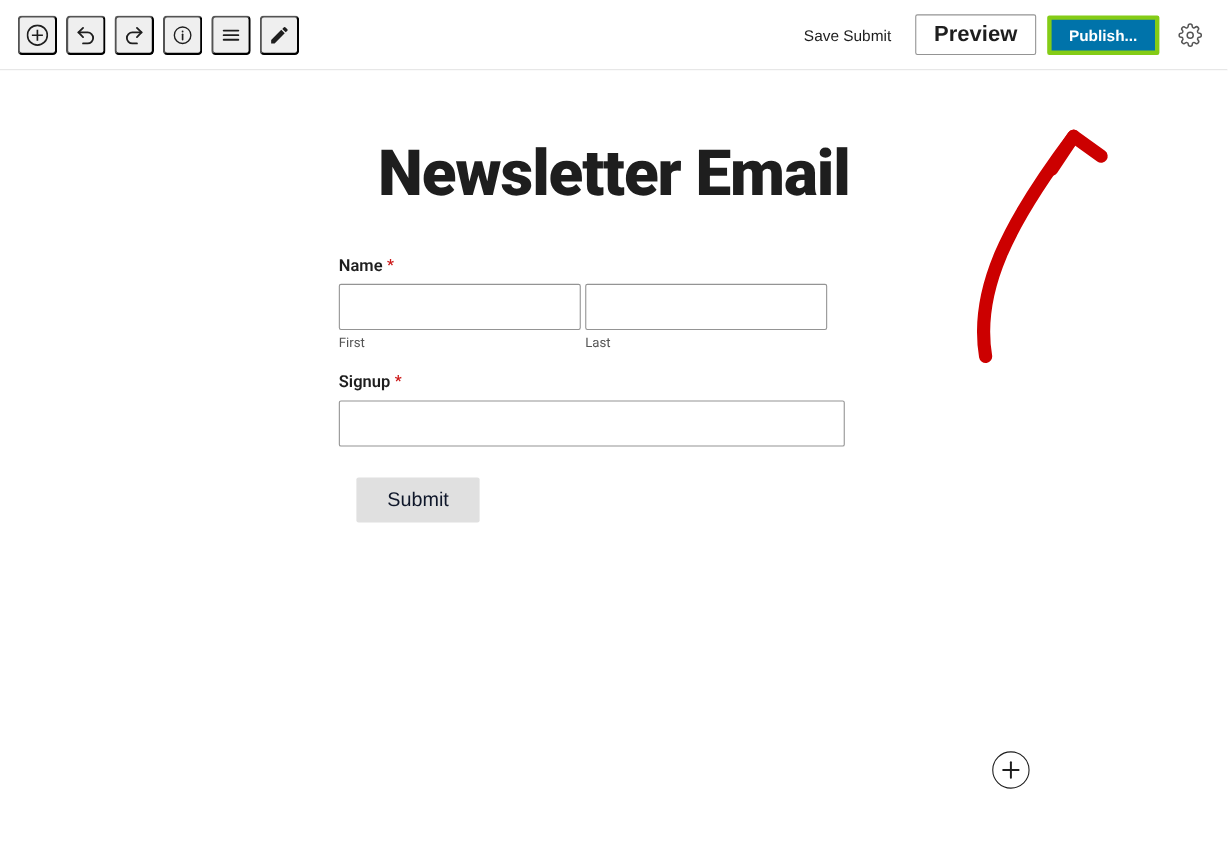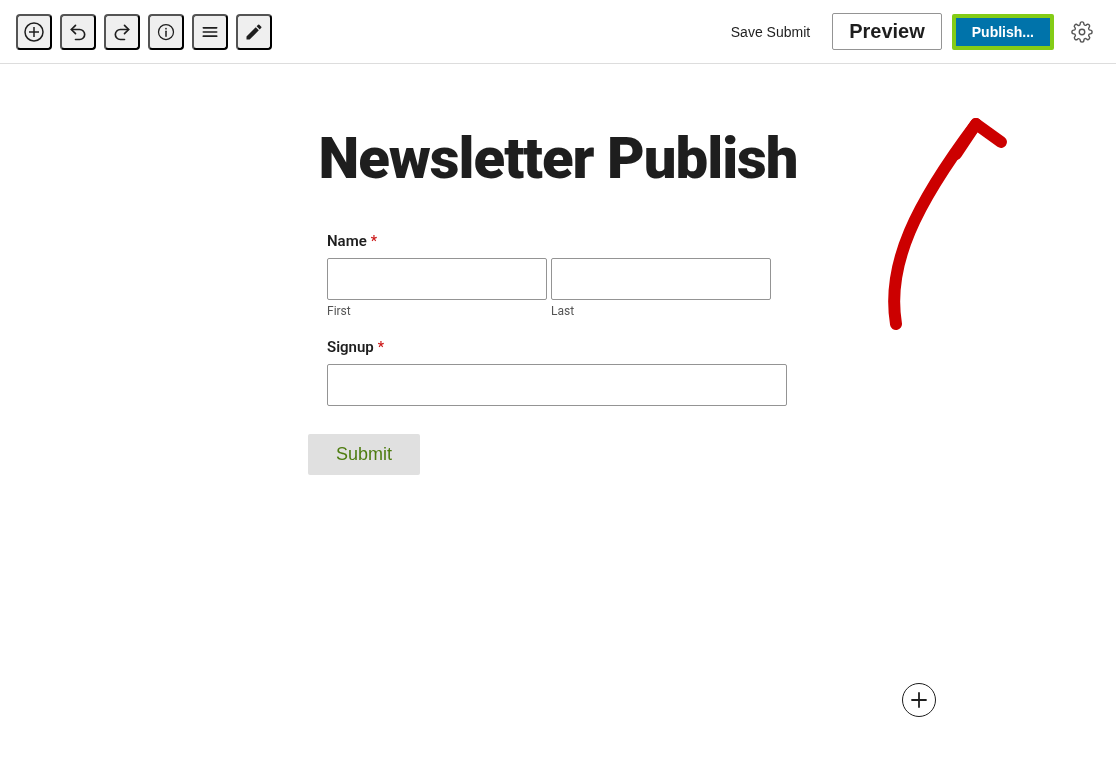--- a/index.html
+++ b/index.html
@@ -117,21 +117,20 @@
       letter-spacing: -1px;
     }
 
     
     .form-container {
       width: 500px;
     }
 
     .form-field {
       margin-bottom: 20px;
-      margin-left: 19px;
     }
 
     .field-label {
       font-size: 15px;
       font-weight: 600;
       color: #1e1e1e;
       margin-bottom: 8px;
       display: flex;
       align-items: center;
       gap: 4px;
@@ -175,25 +174,26 @@
       border-radius: 2px;
       padding: 0 10px;
       font-size: 14px;
       background: #fff;
     }
 
     .btn-submit {
       background: #e0e0e0;
       border: none;
       border-radius: 2px;
-      color: #4d7c0f;
+      color: #0f172a;
       font-size: 18px;
       padding: 10px 28px;
       cursor: pointer;
       margin-top: 8px;
+      margin-left: 16px;
     }
 
     
     .add-block-btn {
       position: absolute;
       bottom: 60px;
       right: 180px;
       width: 34px;
       height: 34px;
       border-radius: 50%;
@@ -279,21 +279,21 @@
 
   <div class="arrow-annotation">
     <svg width="200" height="260" viewBox="0 0 200 260" xmlns="http://www.w3.org/2000/svg">
 
       <path d="M 60 240 C 50 180, 80 120, 140 40" stroke="#cc0000" stroke-width="12" fill="none" stroke-linecap="round" stroke-linejoin="round"></path>
 
       <path d="M 140 40 L 120 70 M 140 40 L 165 58" stroke="#cc0000" stroke-width="12" fill="none" stroke-linecap="round" stroke-linejoin="round"></path>
     </svg>
   </div>
 
-  <h1 class="page-title">Newsletter Publish</h1>
+  <h1 class="page-title">Newsletter Email</h1>
 
   <div class="form-container">
 
     
     <div class="form-field">
       <div class="field-label">
         <span>Name</span>
         <span class="required-star">*</span>
       </div>
       <div class="name-inputs">

